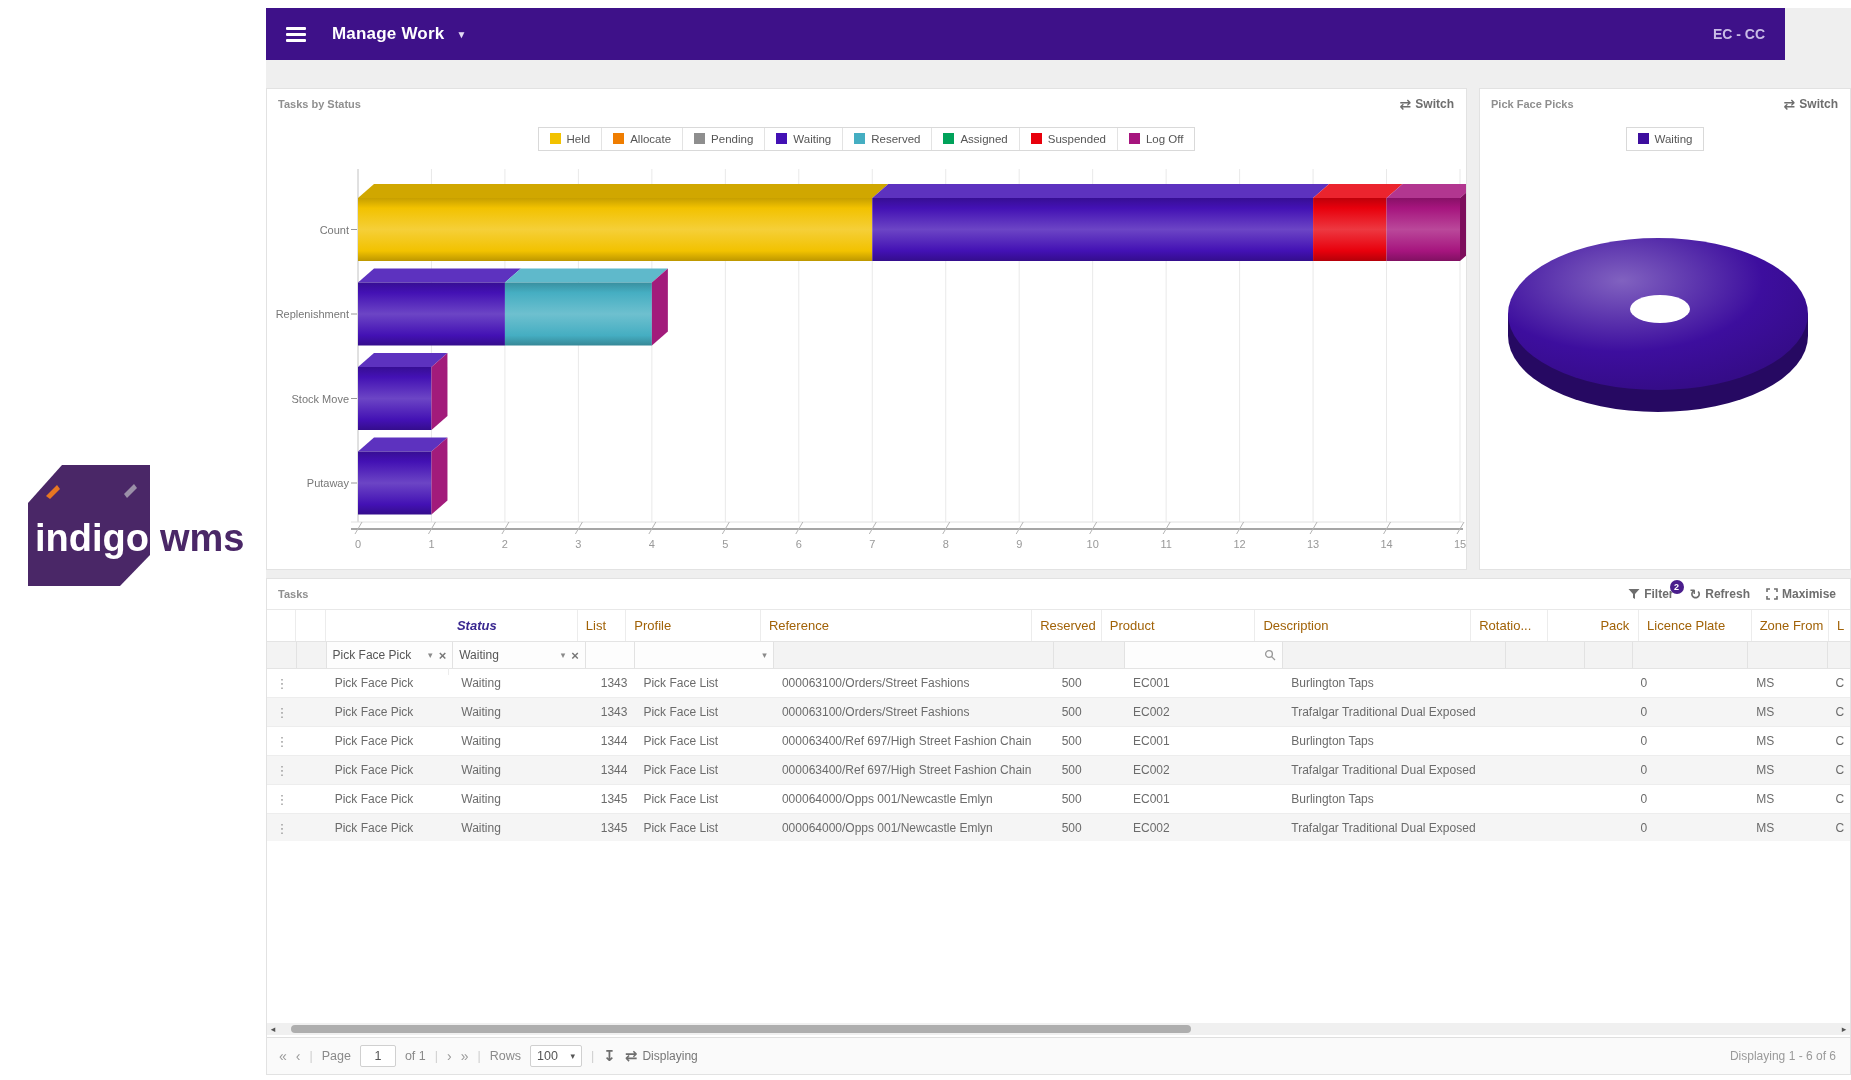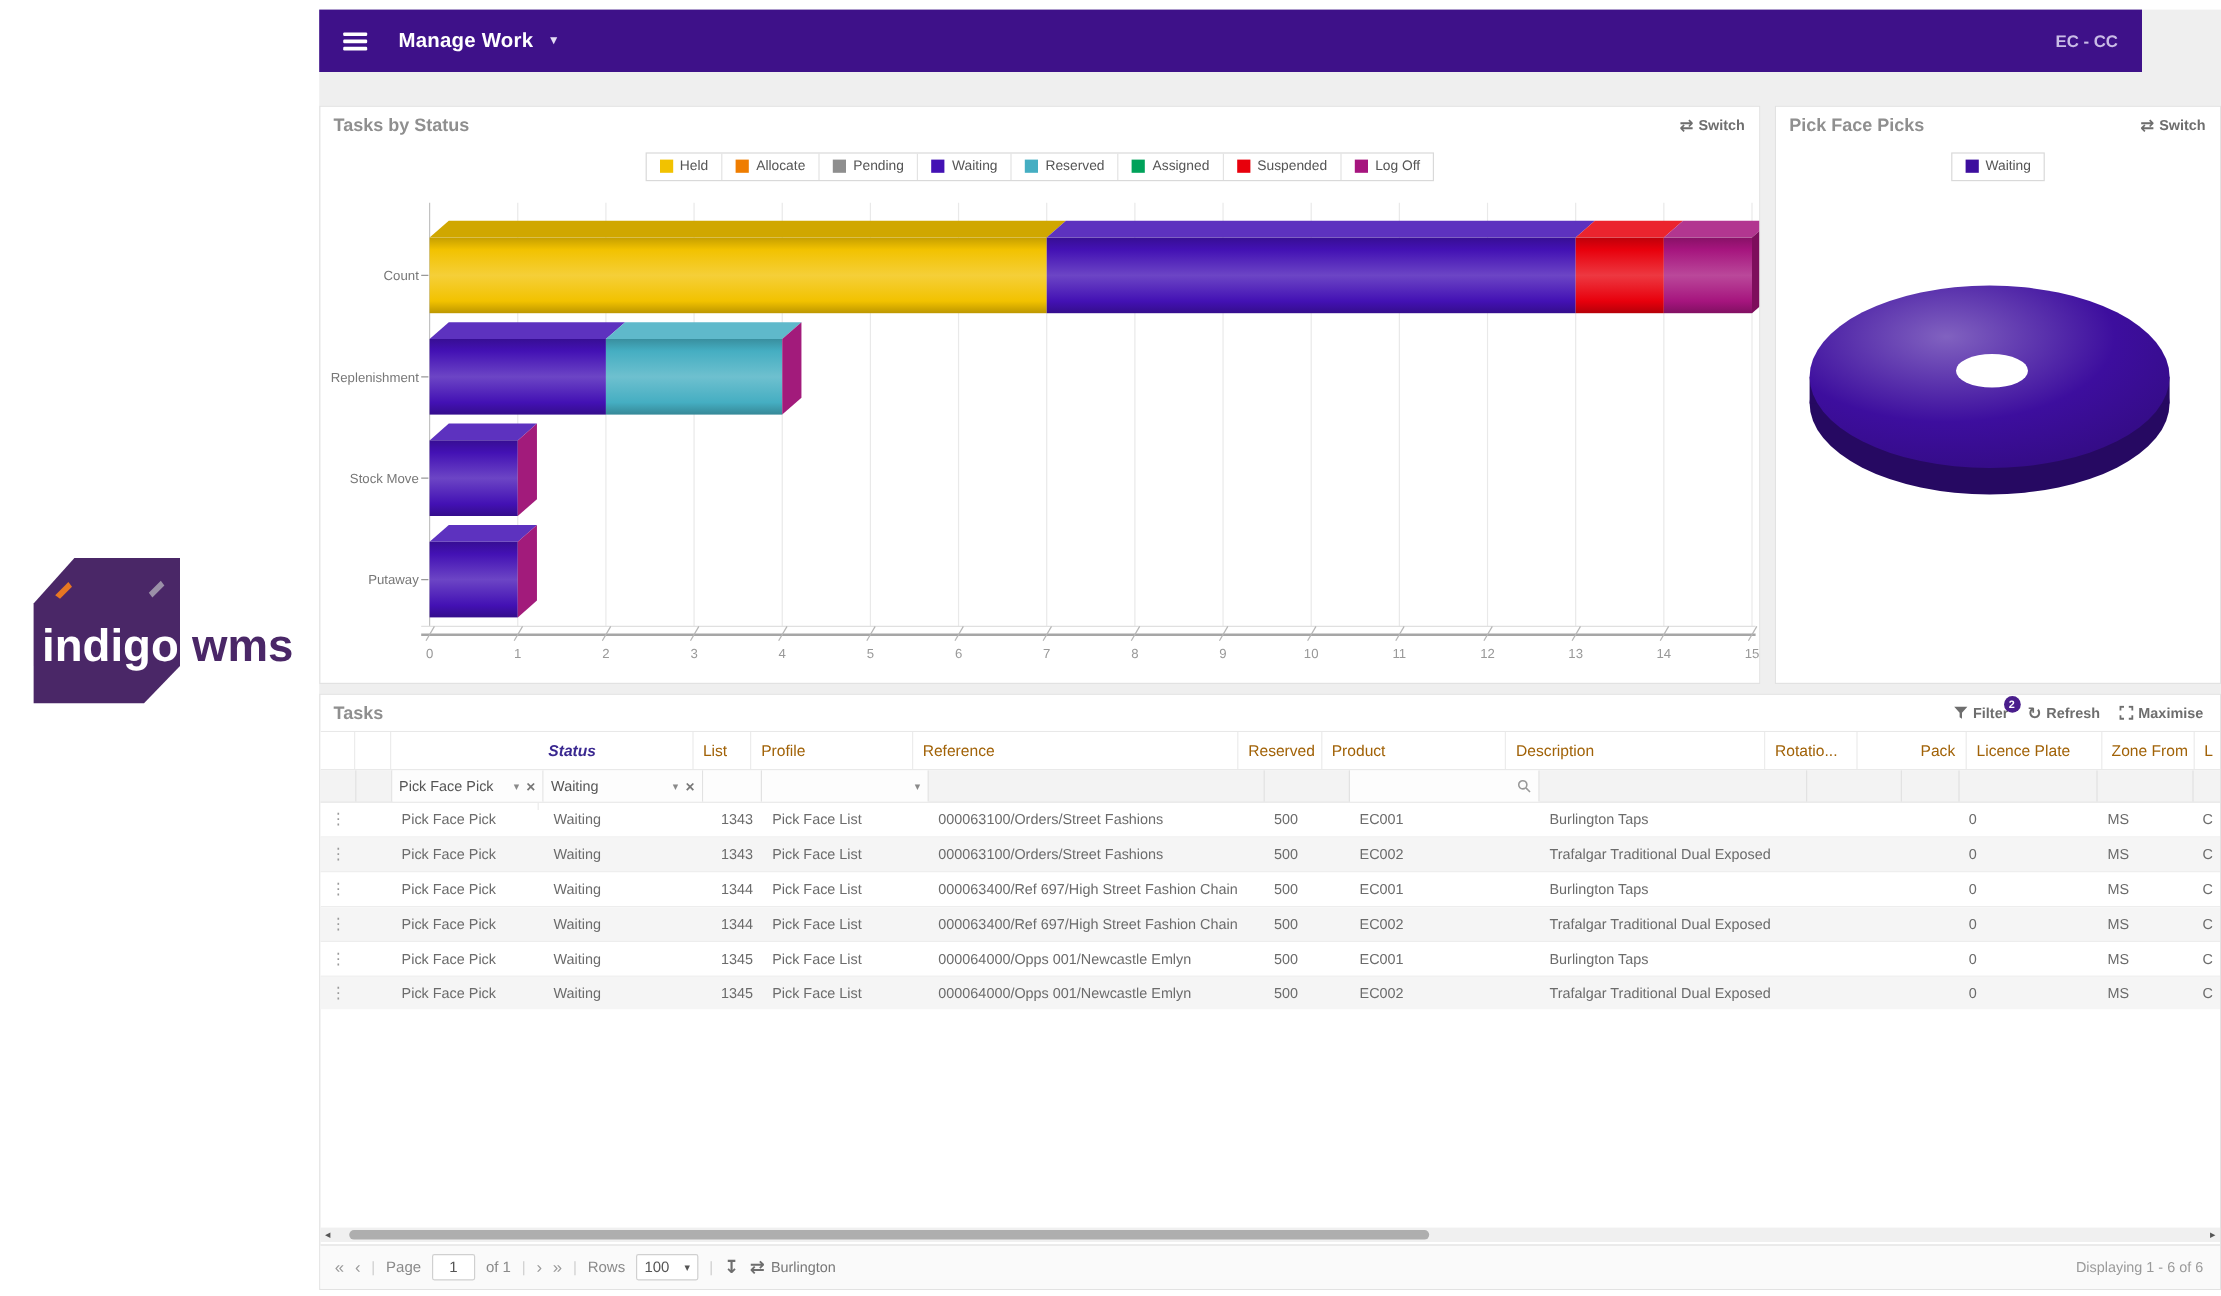--- a/index.html
+++ b/index.html
@@ -17,21 +17,21 @@
     display:flex; align-items:center; color:#fff; }
   .hamburger { width:20px; margin-left:20px; cursor:pointer; }
   .hamburger div { height:3px; background:#fff; margin:3px 0; border-radius:1px; }
   .topbar-title { margin-left:26px; font-size:17px; font-weight:700; letter-spacing:.2px; display:flex; align-items:center; }
   .topbar-caret { font-size:10px; margin-left:12px; color:#e4dcf5; }
   .topbar-right { margin-left:auto; margin-right:20px; font-size:14px; font-weight:700; color:#c9bce6; }
 
   
   .panel { position:absolute; background:#fff; border:1px solid #e2e2e2; }
   .panel-head { position:absolute; top:0; left:0; right:0; height:30px; display:flex; align-items:center; }
-  .panel-title { margin-left:11px; font-size:15px; font-weight:700; color:#8f8f8f; }
+  .panel-title { margin-left:11px; font-size:11px; font-weight:700; color:#8f8f8f; }
   .switch-btn { margin-left:auto; margin-right:12px; font-size:12px; font-weight:700; color:#6e6e6e;
     display:flex; align-items:center; gap:4px; cursor:pointer; }
   .switch-glyph { font-size:14px; line-height:1; }
 
   #panel-chart { left:0; top:80px; width:1201px; height:482px; }
   #panel-pie   { left:1213px; top:80px; width:372px; height:482px; }
   #panel-tasks { left:0; top:570px; width:1585px; height:497px; }
 
   .legend-row { position:absolute; top:38px; left:0; right:0; display:flex; justify-content:center; }
   .legend-box { display:flex; border:1px solid #d9d9d9; background:#fff; }
@@ -550,21 +550,21 @@
           <span class="sep">|</span>
           <span>Rows</span>
           <span class="rows-select">
             <span>100</span>
             <span class="f-dd">▾</span>
           </span>
           <span class="sep">|</span>
           <span class="icon-btn">↧</span>
           <span class="alt-btn">
             <span class="icon-btn">⇄</span>
-            <span>Burlington</span>
+            <span>Displaying</span>
           </span>
         </div>
         <span class="tfooter-status">Displaying 1 - 6 of 6</span>
       </div>
     </div>
 
   </div>
 </div>
 
 </body></html>

